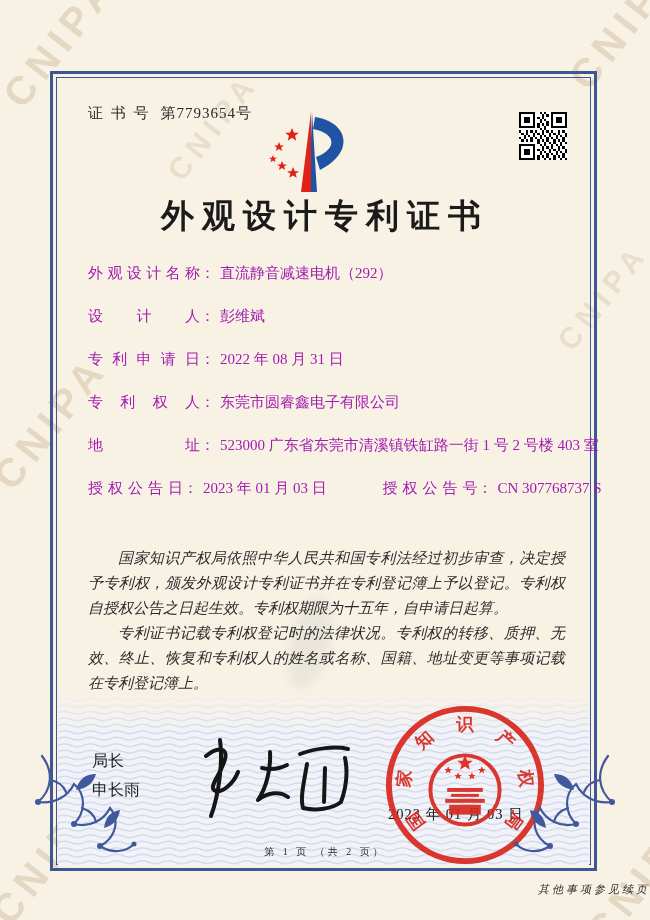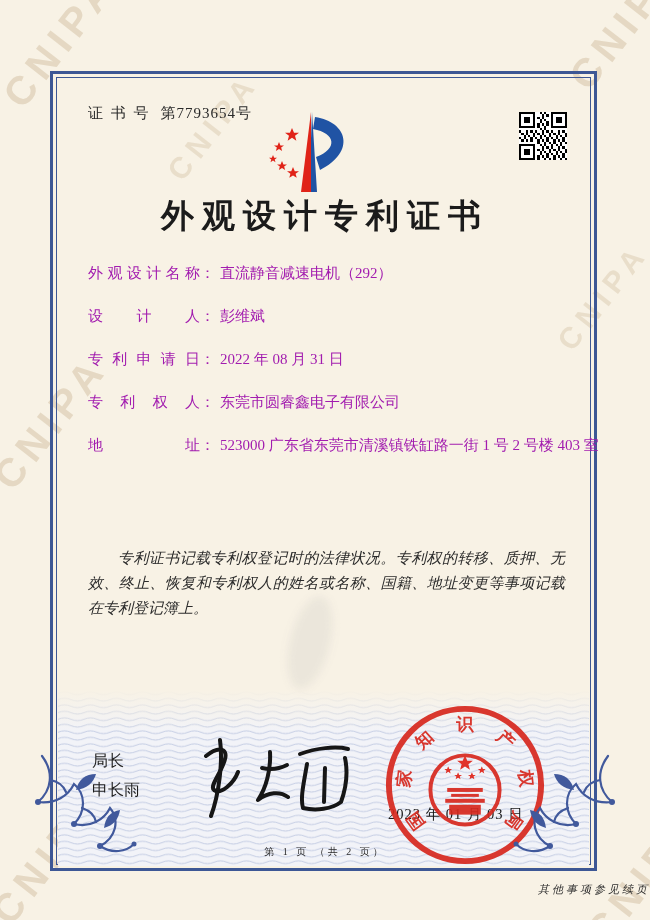--- a/index.html
+++ b/index.html
@@ -283,23 +283,28 @@
   </div>
   <div class="frow">
     <span class="flabel">专利申请日</span><span class="fcolon">：</span><span class="fvalue">2022 年 08 月 31 日</span>
   </div>
   <div class="frow">
     <span class="flabel">专利权人</span><span class="fcolon">：</span><span class="fvalue">东莞市圆睿鑫电子有限公司</span>
   </div>
   <div class="frow">
     <span class="flabel">地址</span><span class="fcolon">：</span><span class="fvalue">523000 广东省东莞市清溪镇铁缸路一街 1 号 2 号楼 403 室</span>
   </div>
+  <div class="frow last">
+    <span><span class="flabel2">授权公告日</span><span class="fcolon">：</span><span class="fvalue">2023 年 01 月 03 日</span></span>
+    <span class="pair2"><span class="flabel2">授权公告号</span><span class="fcolon">：</span><span class="fvalue">CN 307768737 S</span></span>
+  </div>
 </div>
 
 <div class="abs legal">
+  <p>国家知识产权局依照中华人民共和国专利法经过初步审查，决定授予专利权，颁发外观设计专利证书并在专利登记簿上予以登记。专利权自授权公告之日起生效。专利权期限为十五年，自申请日起算。</p>
   <p>专利证书记载专利权登记时的法律状况。专利权的转移、质押、无效、终止、恢复和专利权人的姓名或名称、国籍、地址变更等事项记载在专利登记簿上。</p>
 </div>
 
 <div class="abs director">
   <div>局长</div>
   <div>申长雨</div>
 </div>
 
 <div class="abs signature">
   <svg width="175" height="100" viewBox="0 0 175 100">

